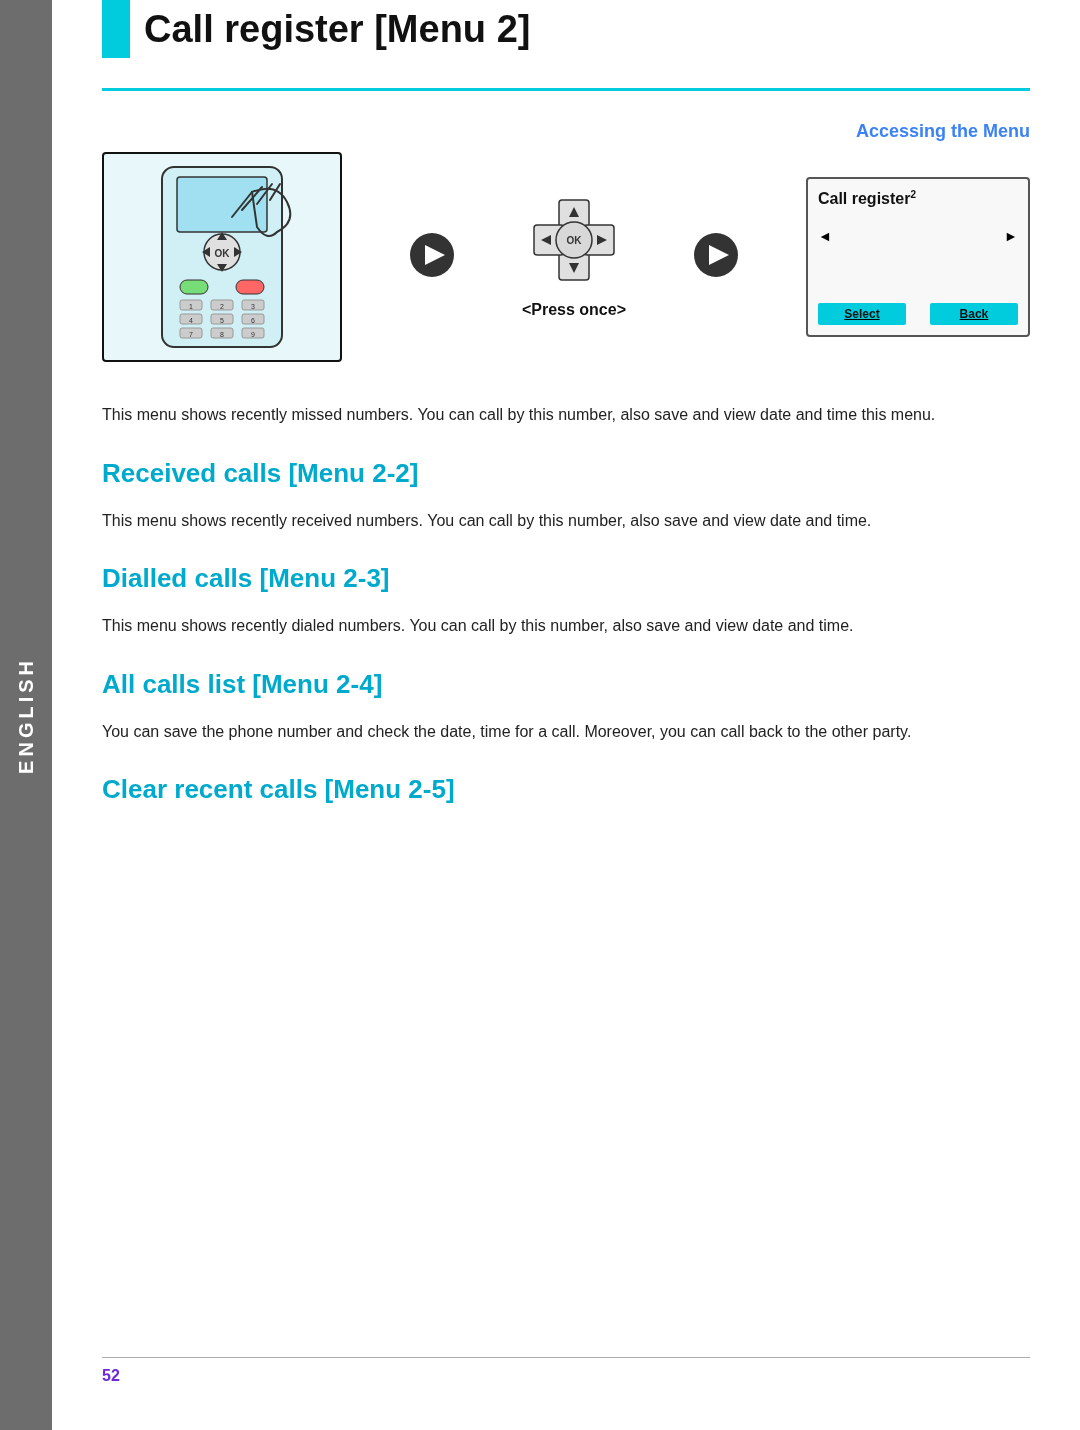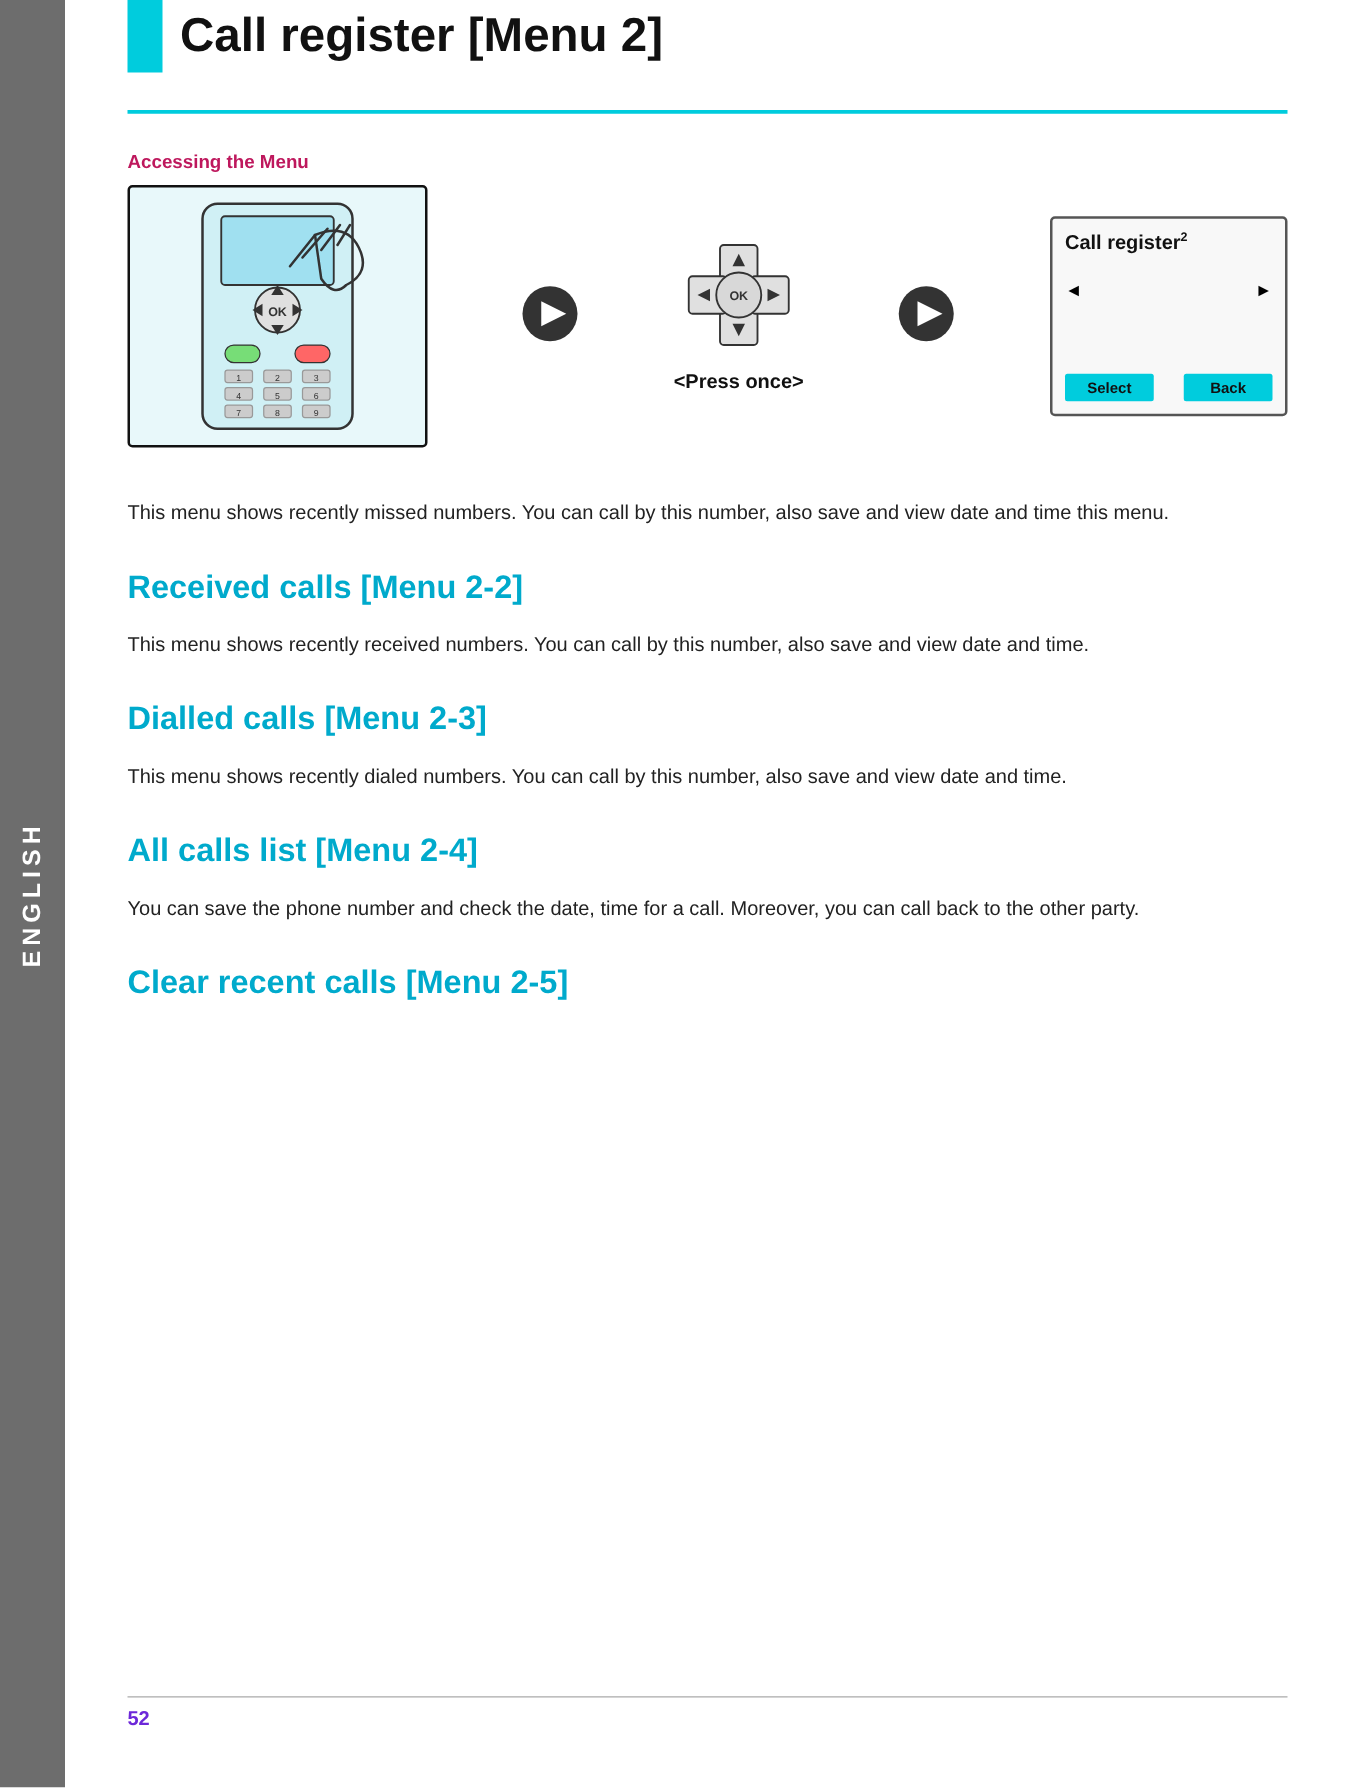--- a/index.html
+++ b/index.html
@@ -65,23 +65,24 @@
     }
 
     .title-underline {
       height: 3px;
       background: #00ccdd;
       margin-bottom: 30px;
     }
 
     
     .accessing-label {
-      font-weight: bold;
-      font-size: 15px;
-      color: #be185d;
+      text-align: right;
+      font-weight: bold;
+      font-size: 18px;
+      color: #3b82f6;
       margin-bottom: 10px;
     }
 
     
     .diagram-section {
       display: flex;
       align-items: center;
       justify-content: space-between;
       margin-bottom: 40px;
       gap: 20px;
@@ -109,21 +110,21 @@
     
     .nav-diagram {
       display: flex;
       flex-direction: column;
       align-items: center;
       gap: 8px;
     }
 
     
     .screen-display {
-      width: 190px;
+      width: 224px;
       height: 160px;
       border: 2px solid #555;
       border-radius: 4px;
       background: #f8f8f8;
       padding: 10px;
       position: relative;
     }
 
     .screen-title-row {
       display: flex;
@@ -139,20 +140,21 @@
       margin: 20px 0 10px 0;
     }
 
     .screen-buttons-row {
       display: flex;
       gap: 24px;
       position: absolute;
       bottom: 10px;
       left: 10px;
       right: 10px;
+      text-decoration: underline;
     }
 
     .screen-btn {
       flex: 1;
       background: #00ccdd;
       color: #111;
       font-size: 12px;
       font-weight: bold;
       text-align: center;
       padding: 4px 2px;

